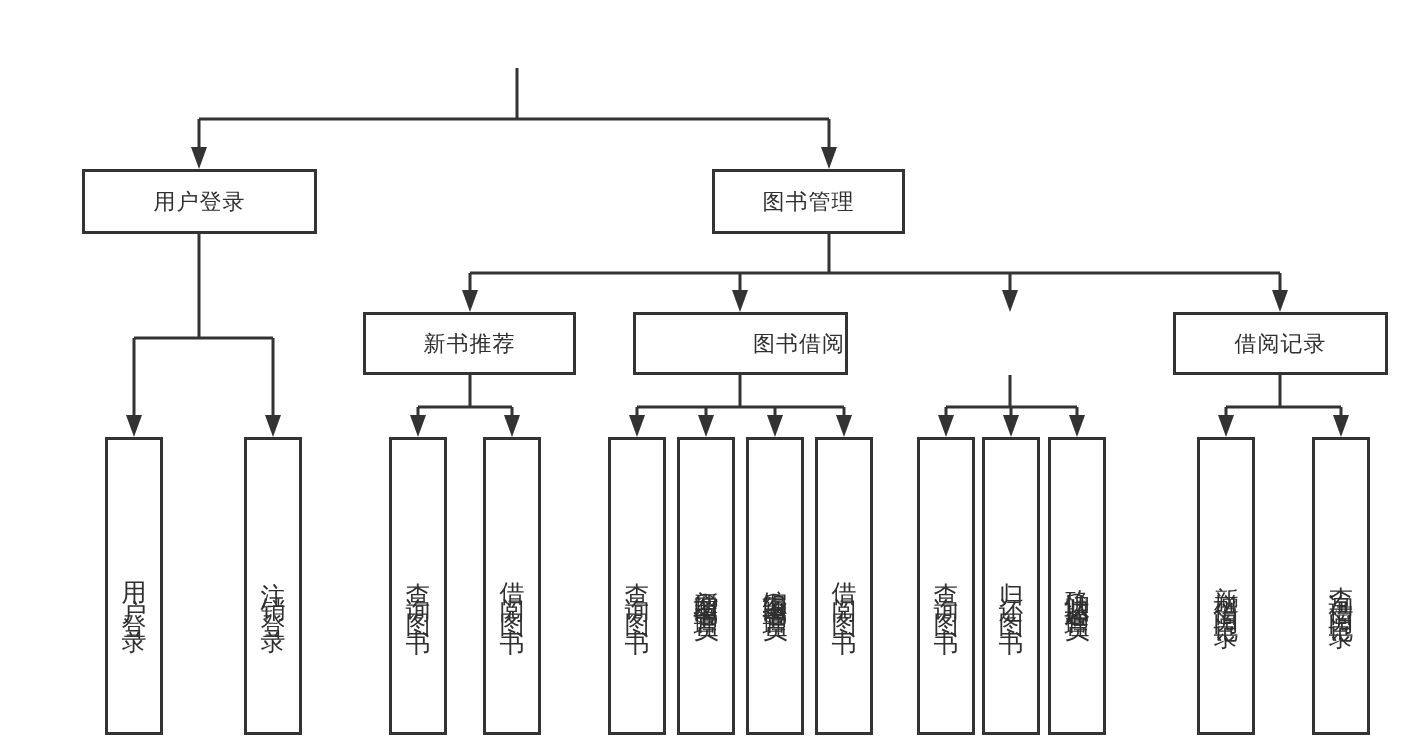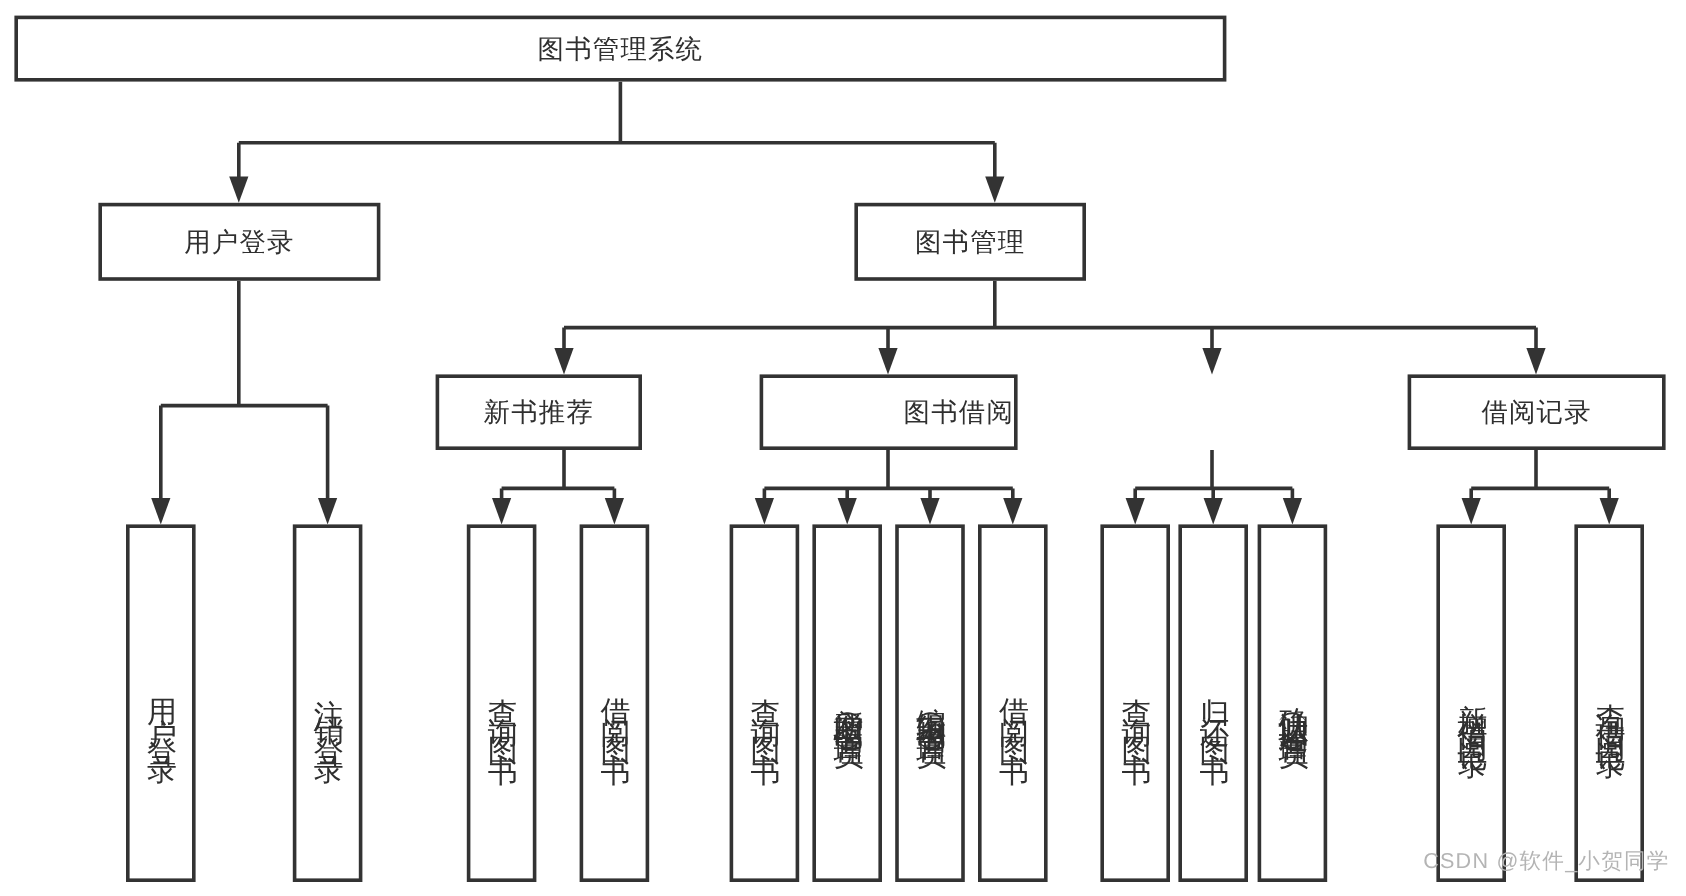--- a/index.html
+++ b/index.html
@@ -61,32 +61,29 @@
       <polygon points="767,415 783,415 775,437"></polygon>
       <polygon points="836,415 852,415 844,437"></polygon>
       <polygon points="938,415 954,415 946,437"></polygon>
       <polygon points="1003,415 1019,415 1011,437"></polygon>
       <polygon points="1069,415 1085,415 1077,437"></polygon>
       <polygon points="1218,415 1234,415 1226,437"></polygon>
       <polygon points="1333,415 1349,415 1341,437"></polygon>
     </g>
   </svg>
 
-  <div class="node h-lg" style="left:12px;top:13px;width:1010px;height:55px;">
-    <span>图书管理系统</span>
-  </div>
 
   <div class="node h-md" style="left:82px;top:169px;width:235px;height:65px;">
     <span>用户登录</span>
   </div>
   <div class="node h-md" style="left:712px;top:169px;width:193px;height:65px;">
     <span>图书管理</span>
   </div>
 
-  <div class="node h-md" style="left:363px;top:312px;width:172px;height:63px;">
+  <div class="node h-md" style="left:363px;top:312px;width:213px;height:63px;">
     <span>新书推荐</span>
   </div>
   <div class="node h-md" style="left:633px;top:312px;width:215px;height:63px;justify-content:flex-end;">
     <span>图书借阅</span>
   </div>
   <div class="node h-md" style="left:1173px;top:312px;width:215px;height:63px;">
     <span>借阅记录</span>
   </div>
 
   <div class="node v ls-s" style="left:105px;top:437px;width:58px;height:298px;">
@@ -126,15 +123,14 @@
     <span>确认归还（管理员）</span>
   </div>
 
   <div class="node v ls-m" style="left:1197px;top:437px;width:58px;height:298px;">
     <span>新增借阅记录</span>
   </div>
   <div class="node v ls-m" style="left:1312px;top:437px;width:58px;height:298px;">
     <span>查询借阅记录</span>
   </div>
 
-  <div class="watermark">CSDN @软件_小贺同学</div>
 
 </div>
 
 </body></html>

